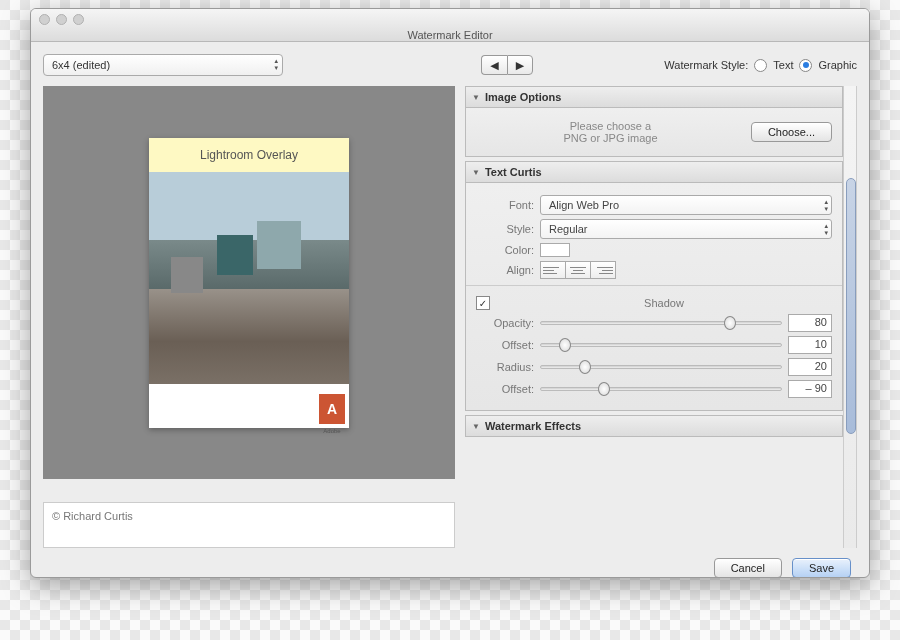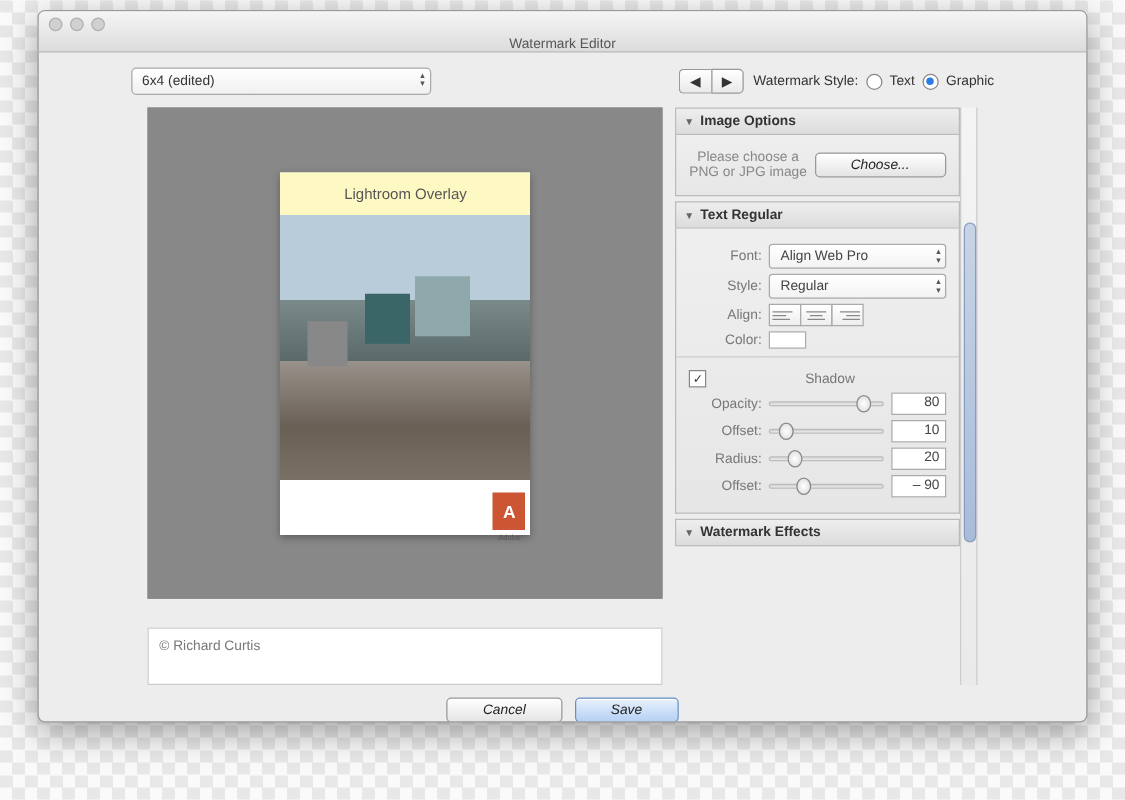--- a/index.html
+++ b/index.html
@@ -1,21 +1,21 @@
 <!DOCTYPE html>
 <html><head>
 <meta charset="utf-8">
 <style>
   * { box-sizing: border-box; margin: 0; padding: 0; font-family: "Lucida Grande", "Helvetica Neue", Arial, sans-serif; font-size: 11px; }
   body { background: repeating-conic-gradient(#e8e8e8 0% 25%, #fafafa 0% 50%) 50% / 20px 20px; width: 900px; height: 640px; position: relative; }
   .window { position: absolute; left: 30px; top: 8px; width: 840px; height: 570px; background: #ededed; border: 1px solid #9a9a9a; border-radius: 6px; box-shadow: 0 8px 28px rgba(0,0,0,.35); overflow: hidden; }
   .titlebar { height: 33px; background: linear-gradient(#f5f5f5,#dcdcdc); border-bottom: 1px solid #b8b8b8; display:flex; align-items:flex-end; justify-content:center; position: relative; color:#555; }
   .traffic { position:absolute; left:8px; top:5px; display:flex; gap:6px; }
   .traffic span { width:11px; height:11px; border-radius:50%; background:#d0d0d0; border:1px solid #b0b0b0; display:block; }
-  .content { padding: 12px 12px 0 12px; display:flex; flex-direction:column; height: calc(100% - 22px); align-items: center; }
+  .content { padding: 12px 12px 0 12px; display:flex; flex-direction:column; height: calc(100% - 22px); }
   .toprow { display:flex; align-items:center; gap:8px; margin-bottom:10px; }
   .preset-select { width: 240px; height:22px; background: linear-gradient(#ffffff,#f0f0f0); border:1px solid #aaa; border-radius:4px; display:flex; align-items:center; padding: 0 20px 0 8px; position:relative; color:#333; }
   .updown { position:absolute; right:4px; top:2px; display:flex; flex-direction:column; font-size:7px; color:#555; line-height:7px;}
   .nav { margin-left:190px; display:flex; }
   .nav button { width:26px; height:20px; background: linear-gradient(#fff,#e9e9e9); border:1px solid #999; color:#333; display:flex; align-items:center; justify-content:center; }
   .nav button:first-child { border-radius:4px 0 0 4px; border-right:none; }
   .nav button:last-child { border-radius:0 4px 4px 0; }
   .style-group { margin-left:auto; display:flex; align-items:center; gap:6px; color:#333; }
   .radio { width:13px; height:13px; border-radius:50%; border:1px solid #888; background:#fff; display:inline-flex; align-items:center; justify-content:center; }
   .radio.selected::after { content:""; width:6px; height:6px; background:#2b7de1; border-radius:50%; display:block; }
@@ -33,21 +33,21 @@
   .rightcol { flex:1; display:flex; }
   .panels { flex:1; display:flex; flex-direction:column; gap:0; }
   .scrollbar { width:14px; background:linear-gradient(#f4f4f4,#eaeaea); border-left:1px solid #ccc; border-right:1px solid #ccc; position:relative;}
   .scrollbar::before { content:""; position:absolute; left:2px; top:20%; width:8px; height:55%; background:linear-gradient(#c8d4e6,#a8bcda); border:1px solid #889dbd; border-radius:5px;}
   .section-header { background:linear-gradient(#eeeeee,#dcdcdc); border:1px solid #bbb; padding:4px 6px; display:flex; align-items:center; gap:5px; font-weight:bold; color:#333; }
   .section-header .tri { font-size:8px; color:#666; }
   .section-body { border:1px solid #bbb; border-top:none; background:linear-gradient(#efefef,#e6e6e6); padding:8px 10px; }
   .row { display:flex; align-items:center; margin:4px 0; gap:6px; }
   .row .label { width:58px; text-align:right; color:#777; }
   .helptext { color:#888; text-align:center; flex:1; }
-  .btn { background:linear-gradient(#ffffff,#efefef 60%, #e4e4e4); border:1px solid #999; border-radius:4px; padding:3px 28px; color:#222; box-shadow: 0 1px 0 #fff inset; font-style: italic; }
+  .btn { background:linear-gradient(#ffffff,#efefef 60%, #e4e4e4); border:1px solid #999; border-radius:4px; padding:3px 16px; color:#222; box-shadow: 0 1px 0 #fff inset; }
   .btn.default { background:linear-gradient(#e9f1fc,#c9def8 60%, #b6d1f3); border-color:#6790c9; }
   .select { flex:1; height:20px; background:linear-gradient(#fff,#f3f3f3); border:1px solid #aaa; border-radius:3px; display:flex; align-items:center; padding:0 18px 0 8px; position:relative; color:#444; }
   .select .updown { right:3px; top:2px; }
   .align { display:flex; gap:0; }
   .align span { width:26px; height:18px; border:1px solid #aaa; background:linear-gradient(#fff,#eee); display:flex; flex-direction:column; justify-content:center; padding:2px; gap:2px;}
   .align span + span { margin-left:-1px; }
   .align span i { height:1px; background:#888; display:block; }
   .align .l i:nth-child(1){width:80%} .align .l i:nth-child(2){width:55%} .align .l i:nth-child(3){width:70%}
   .align .c i { margin:0 auto; } .align .c i:nth-child(1){width:80%} .align .c i:nth-child(2){width:50%} .align .c i:nth-child(3){width:70%}
   .align .r i { margin-left:auto;} .align .r i:nth-child(1){width:80%} .align .r i:nth-child(2){width:55%} .align .r i:nth-child(3){width:70%}
@@ -117,61 +117,61 @@
           <div class="section-body">
             <div class="row">
               <div class="helptext" style="white-space:pre-line;">Please choose a
 PNG or JPG image</div>
               <button class="btn">Choose...</button>
             </div>
           </div>
 
           <div class="section-header" style="margin-top:4px">
             <span class="tri">▼</span>
-            <span>Text Regular</span>
+            <span>Text Curtis</span>
           </div>
           <div class="section-body">
             <div class="row">
               <span class="label">Font:</span>
               <div class="select">
                 <span>Align Web Pro</span>
                 <span class="updown">▴<br>▾</span>
               </div>
             </div>
             <div class="row">
               <span class="label">Style:</span>
               <div class="select">
                 <span>Regular</span>
                 <span class="updown">▴<br>▾</span>
               </div>
             </div>
             <div class="row">
+              <span class="label">Color:</span>
+              <span class="swatch"></span>
+            </div>
+            <div class="row">
               <span class="label">Align:</span>
               <div class="align">
                 <span class="l">
                     <i></i>
                     <i></i>
                     <i></i>
                   </span>
                 <span class="c">
                     <i></i>
                     <i></i>
                     <i></i>
                   </span>
                 <span class="r">
                     <i></i>
                     <i></i>
                     <i></i>
                   </span>
               </div>
             </div>
-            <div class="row">
-              <span class="label">Color:</span>
-              <span class="swatch"></span>
-            </div>
 
             <div style="border-top:1px solid #ccc; margin:6px -10px 0; padding:6px 10px 0;">
               <div class="row">
                 <span class="checkbox">✓</span>
                 <span style="flex:1; text-align:center; color:#777;">Shadow</span>
               </div>
               <div class="row">
                 <span class="label">Opacity:</span>
                 <div class="slider">
                     <div class="track"></div>

